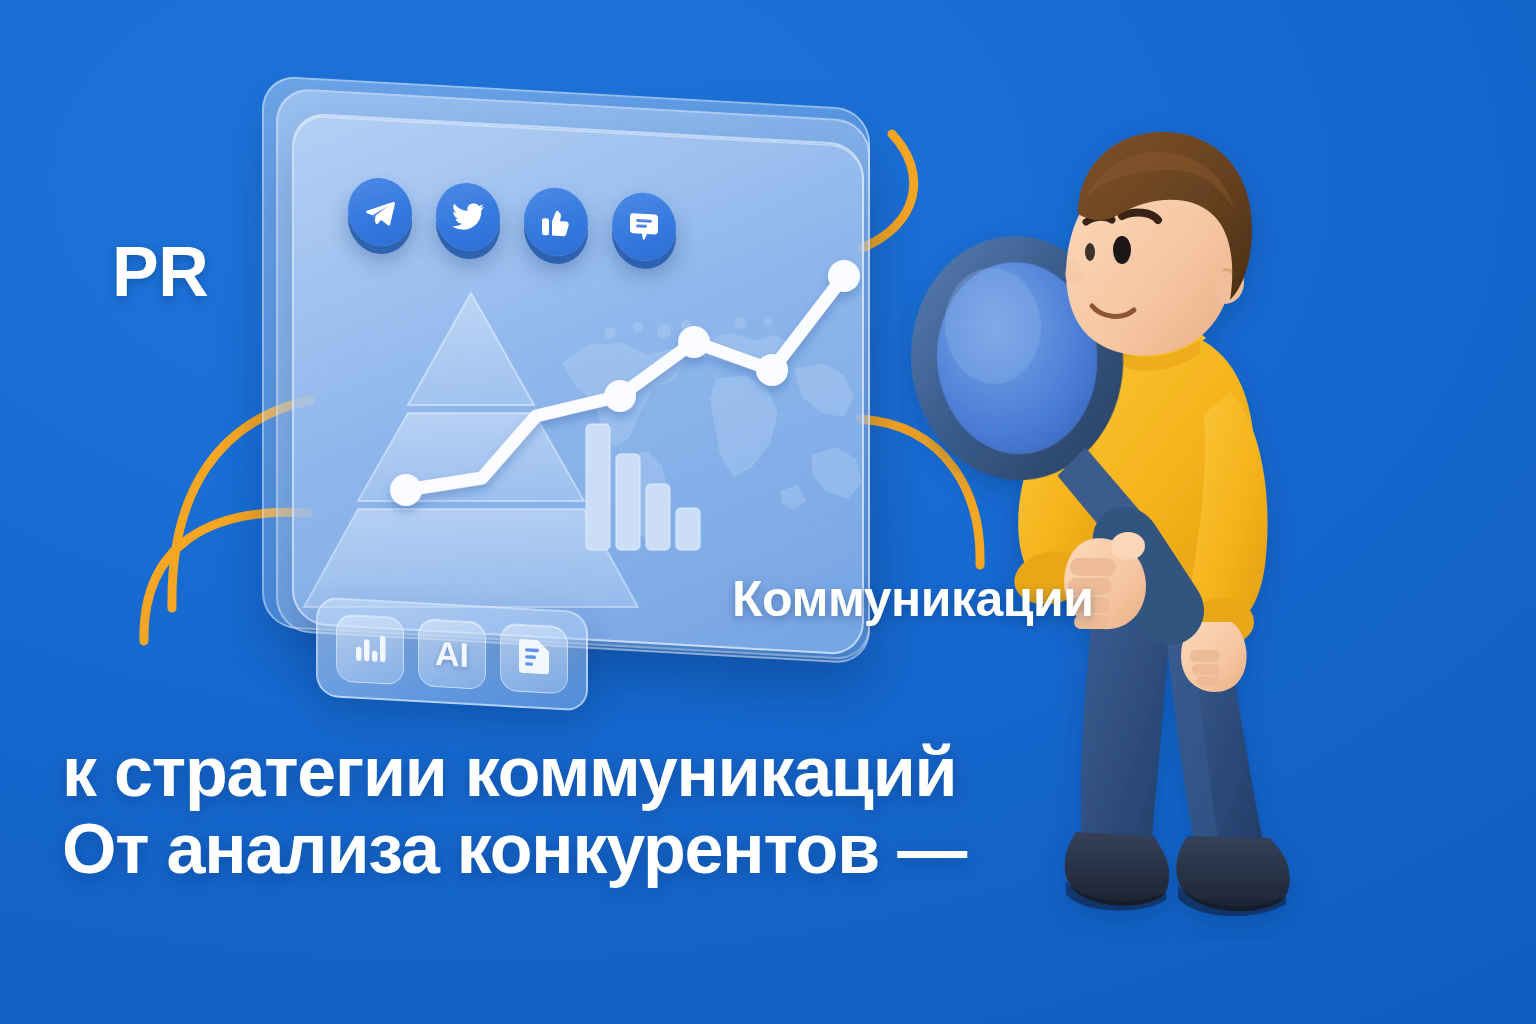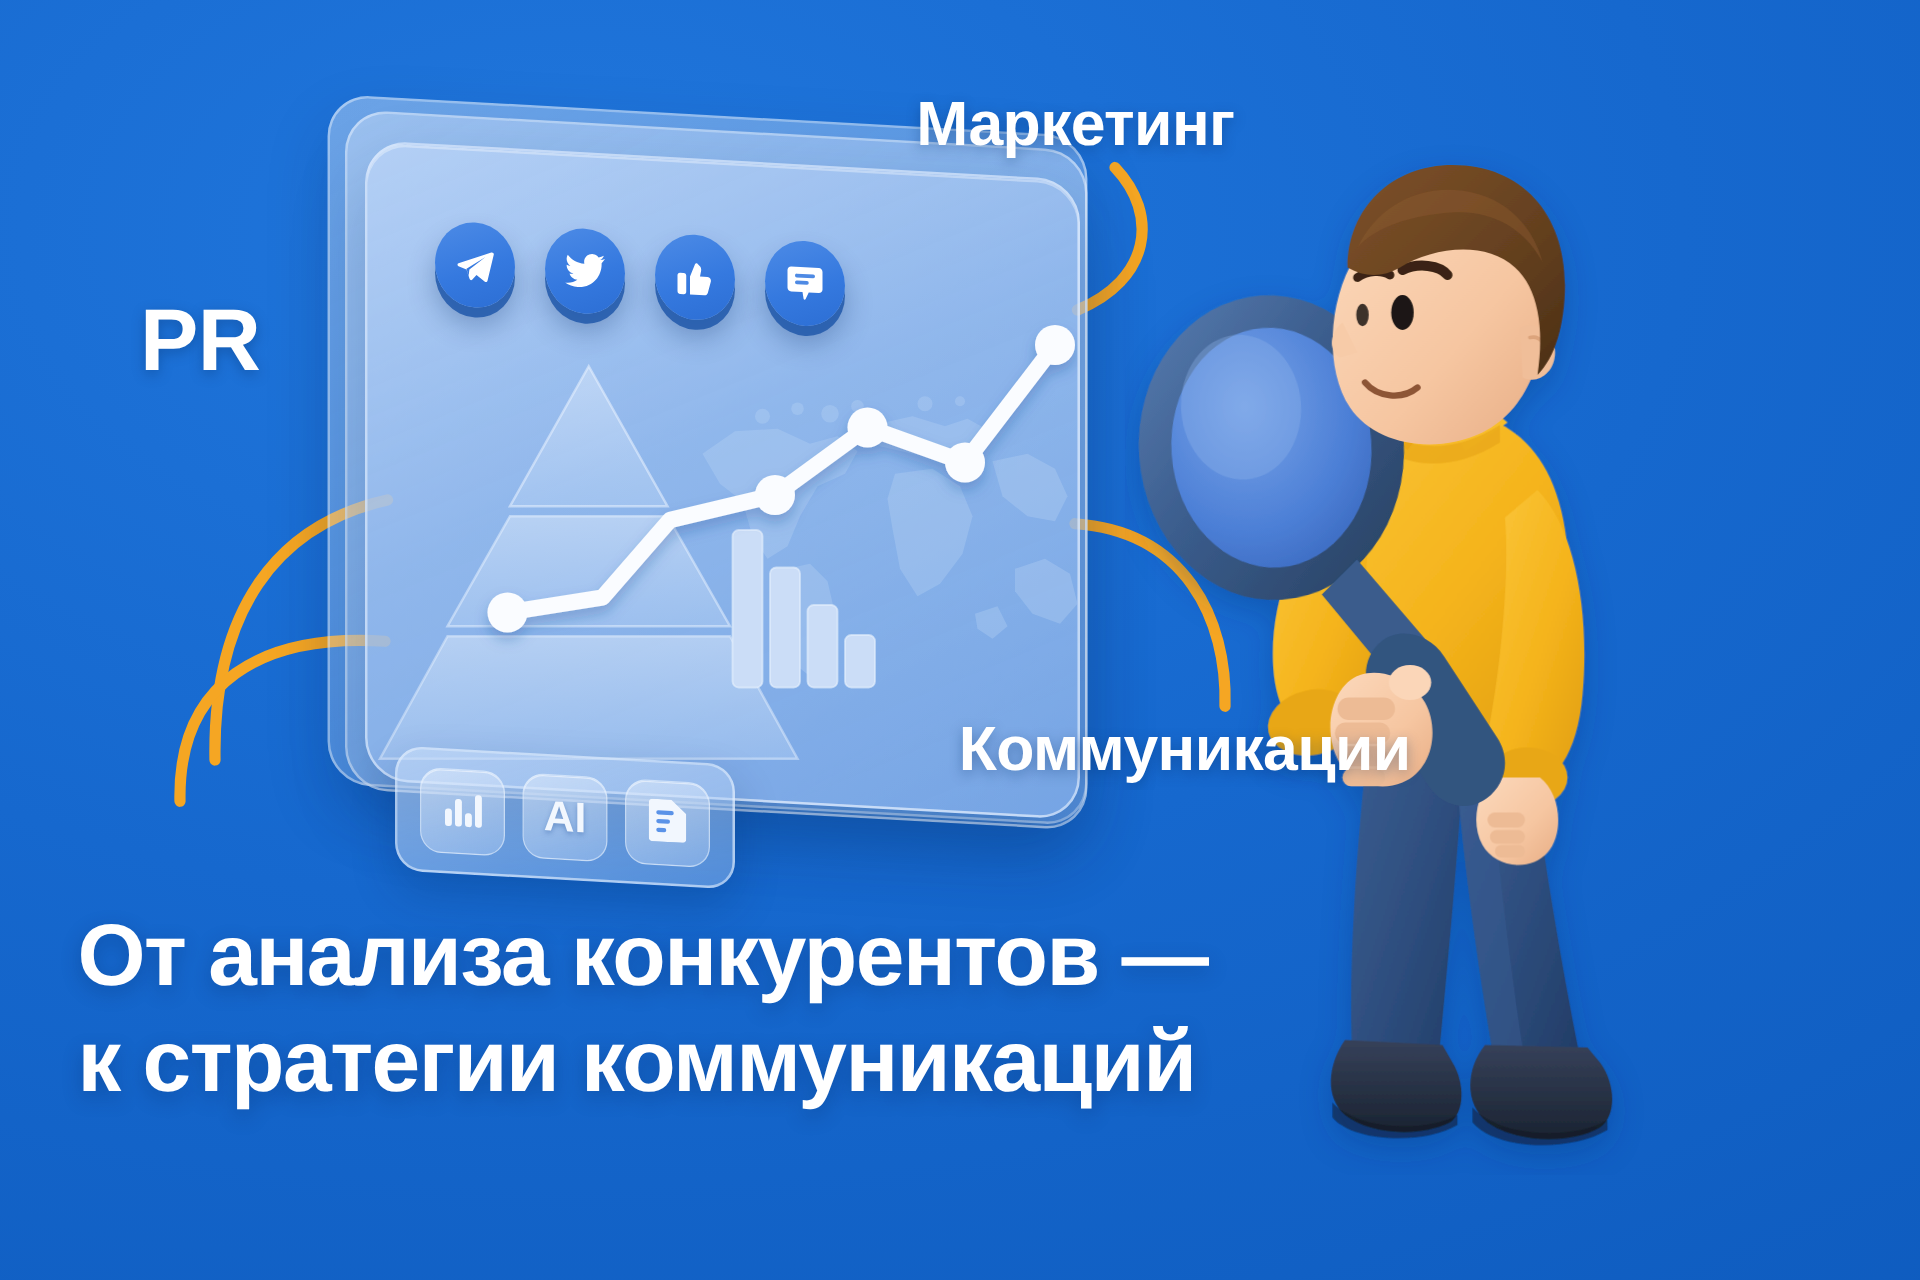--- a/index.html
+++ b/index.html
@@ -14,21 +14,21 @@
   
   .label{
     position:absolute;color:#FFFFFF;font-weight:700;letter-spacing:-0.5px;
     text-shadow:0 3px 10px rgba(5,45,100,.35);white-space:nowrap;
   }
   #lbl-pr{left:112px;top:232px;font-size:70px;}
   #lbl-mark{left:733px;top:70px;font-size:50px;}
   #lbl-comm{left:739px;top:570px;font-size:50px;}
 
   
-  #comm-clip{position:absolute;left:728px;top:560px;width:422px;height:72px;overflow:hidden;}
+  #comm-clip{position:absolute;left:693px;top:560px;width:422px;height:72px;overflow:hidden;}
   #comm-clip .label{position:absolute;left:39px;top:10px;}
 
   
   .curve{position:absolute;pointer-events:none;}
 
   
   .panel{
     position:absolute;border-radius:34px;
   }
   #panel-back2{
@@ -371,24 +371,23 @@
 
       <path d="M192 196 C 202 208, 222 210, 234 200" fill="none" stroke="#8D5436" stroke-width="5" stroke-linecap="round"></path>
 
       <path d="M178 104 C 178 56, 214 22, 262 22 C 318 22, 352 62, 352 118 C 352 150, 344 176, 330 190 C 336 152, 330 120, 312 104 C 288 82, 246 88, 220 104 C 206 112, 192 112, 178 104 Z" fill="url(#hair)"></path>
       <path d="M186 88 C 200 58, 230 40, 264 42 C 300 44, 326 68, 334 100 C 320 72, 292 58, 262 60 C 228 62, 200 72, 186 88 Z" fill="#8B5C30" opacity=".45"></path>
     </g>
   </svg>
 
   <div class="label" id="lbl-pr">PR</div>
 
-  <div class="label" id="lbl-mark">Маркетинг</div>
 
   <div id="comm-clip">
     <div class="label" id="lbl-comm">Коммуникации</div>
   </div>
 
   <div id="headline">
+    <span class="ln ln2">к стратегии коммуникаций</span>
     <span class="ln ln1">От анализа конкурентов —</span>
-    <span class="ln ln2">к стратегии коммуникаций</span>
   </div>
 
 </div>
 
 </body></html>

